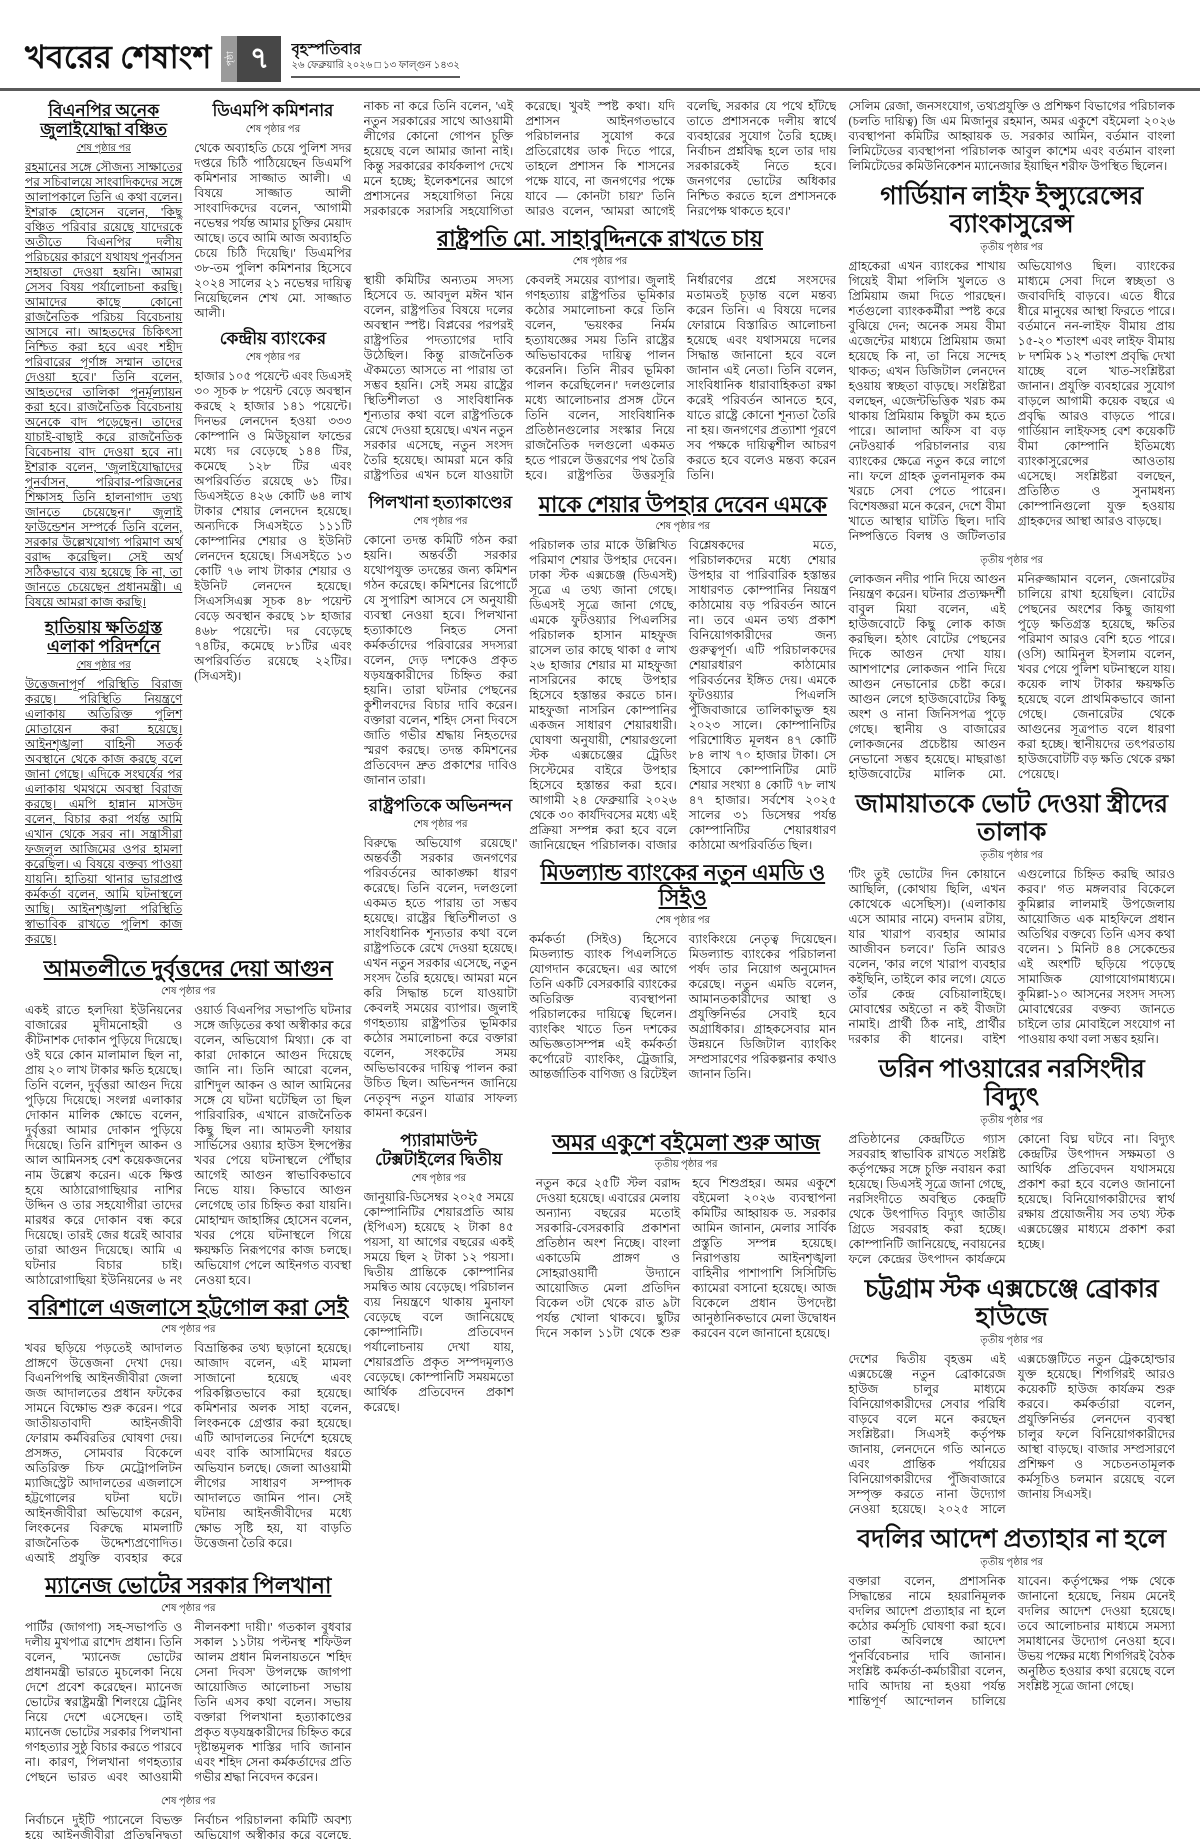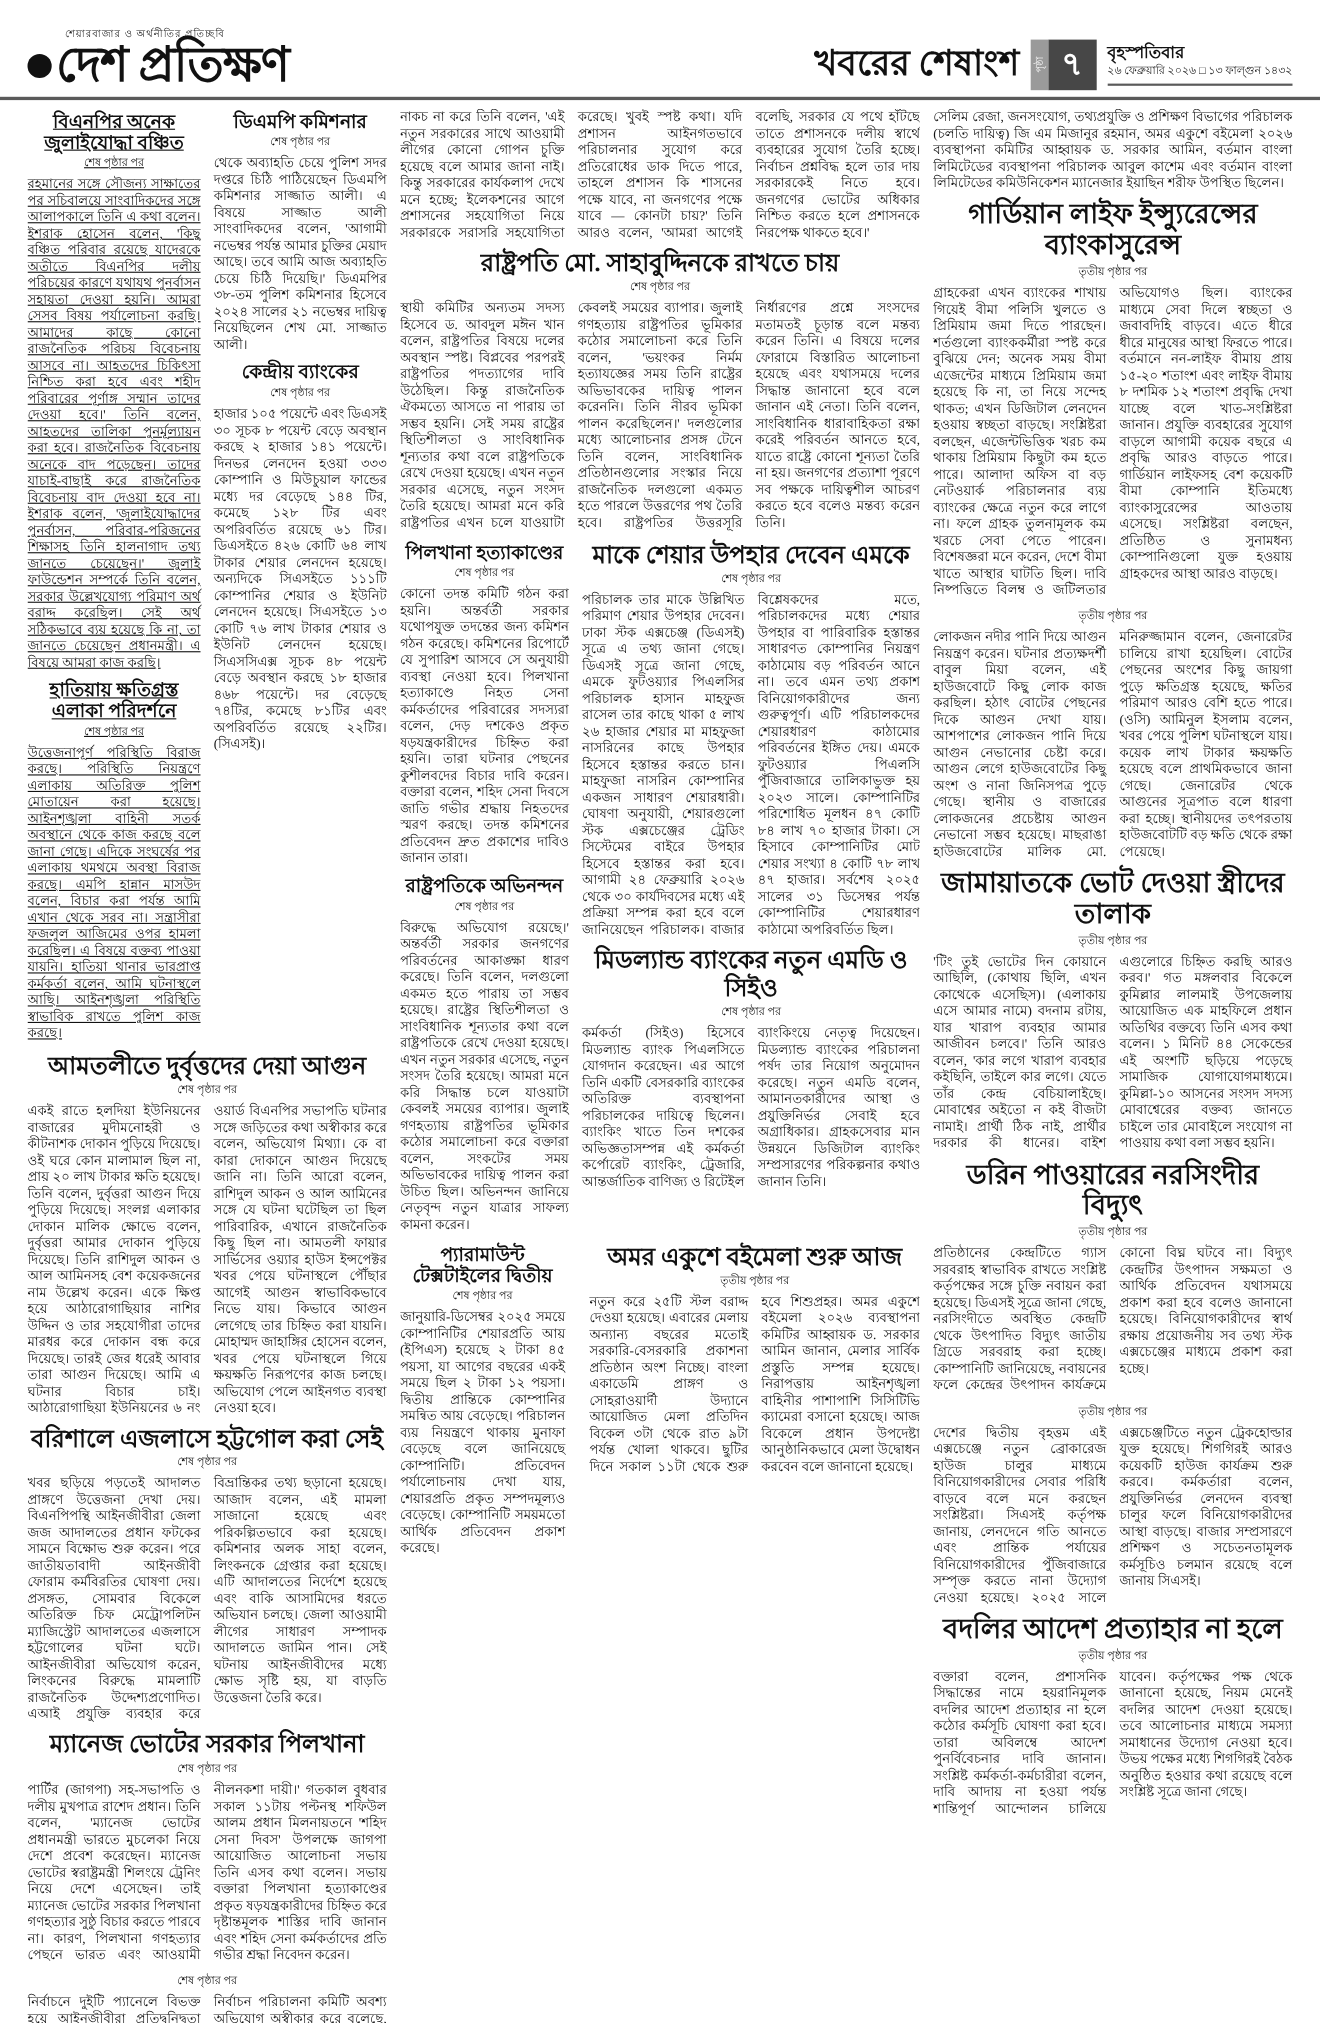--- a/index.html
+++ b/index.html
@@ -22,37 +22,30 @@
                  display:flex;align-items:center;justify-content:center;}
   .dateblock{border-bottom:2px solid #5a5a5a;padding-bottom:4px;line-height:1.25;}
   .day{font-size:15px;font-weight:700;}
   .dateline{font-size:10px;color:#222;}
   
   main{display:flex;gap:12px;padding:8px 25px 0 25px;height:1740px;overflow:hidden;}
   section.region{min-width:0;height:100%;overflow:hidden;}
   .r-left{width:29%;} .r-mid{width:42%;} .r-right{width:29%;}
   .row{display:flex;gap:12px;} .cell{min-width:0;}
   article{margin:0 0 6px 0;}
-  .hl{margin:2px 0 1px 0;text-align:center;font-weight:700;line-height:1.12;letter-spacing:0;} .hl.md{font-size:17px;} .hl.lg{font-size:22px;} .hl.xl{font-size:25px;}
+  .hl{margin:2px 0 1px 0;text-align:center;font-weight:700;line-height:1.12;letter-spacing:0;} .hl.md{font-size:17px;} .hl.lg{font-size:22px;text-decoration:underline;} .hl.xl{font-size:25px;}
   .cont{text-align:center;font-size:10px;margin:0 0 3px 0;color:#111;}
   .body{font-size:12px;line-height:1.25;text-align:justify;margin:0 0 8px 0;column-gap:12px;
         word-break:break-word;}
 </style>
 </head>
 <body>
 
 <div class="page">
   <header>
-    <div class="mast">
-      <span class="tagline">শেয়ারবাজার ও অর্থনীতির প্রতিচ্ছবি</span>
-      <span class="mastrow">
-        <span class="emblem"></span>
-        <span class="mastname">দেশ প্রতিক্ষণ</span>
-      </span>
-    </div>
     <div class="hright">
       <div class="section-title">খবরের শেষাংশ</div>
       <div class="pagetag">
         <span class="plabel">পৃষ্ঠা</span>
         <span class="pnum">৭</span>
       </div>
       <div class="dateblock">
         <div class="day">বৃহস্পতিবার</div>
         <div class="dateline">২৬ ফেব্রুয়ারি ২০২৬ □ ১৩ ফাল্গুন ১৪৩২</div>
       </div>
@@ -176,20 +169,21 @@
           <h2 class="hl xl">জামায়াতকে ভোট দেওয়া স্ত্রীদের তালাক</h2>
           <div class="cont">তৃতীয় পৃষ্ঠার পর</div>
           <p class="body" style="column-count: 2;">'টিং তুই ভোটের দিন কোয়ানে আছিলি, (কোথায় ছিলি, এখন কোথেকে এসেছিস)। (এলাকায় এসে আমার নামে) বদনাম রটায়, যার খারাপ ব্যবহার আমার আজীবন চলবে।' তিনি আরও বলেন, 'কার লগে খারাপ ব্যবহার কইছিনি, তাইলে কার লগে। যেতে তাঁর কেন্দ্র বেচিয়ালাইছে। মোবাশ্বের অইতো ন কই বীজটা নামাই। প্রার্থী ঠিক নাই, প্রার্থীর দরকার কী ধানের। বাইশ এগুলোরে চিহ্নিত করছি আরও করব।' গত মঙ্গলবার বিকেলে কুমিল্লার লালমাই উপজেলায় আয়োজিত এক মাহফিলে প্রধান অতিথির বক্তব্যে তিনি এসব কথা বলেন। ১ মিনিট ৪৪ সেকেন্ডের এই অংশটি ছড়িয়ে পড়েছে সামাজিক যোগাযোগমাধ্যমে। কুমিল্লা-১০ আসনের সংসদ সদস্য মোবাশ্বেরের বক্তব্য জানতে চাইলে তার মোবাইলে সংযোগ না পাওয়ায় কথা বলা সম্ভব হয়নি।</p>
         </article>
         <article>
           <h2 class="hl xl">ডরিন পাওয়ারের নরসিংদীর বিদ্যুৎ</h2>
           <div class="cont">তৃতীয় পৃষ্ঠার পর</div>
           <p class="body" style="column-count: 2;">প্রতিষ্ঠানের কেন্দ্রটিতে গ্যাস সরবরাহ স্বাভাবিক রাখতে সংশ্লিষ্ট কর্তৃপক্ষের সঙ্গে চুক্তি নবায়ন করা হয়েছে। ডিএসই সূত্রে জানা গেছে, নরসিংদীতে অবস্থিত কেন্দ্রটি থেকে উৎপাদিত বিদ্যুৎ জাতীয় গ্রিডে সরবরাহ করা হচ্ছে। কোম্পানিটি জানিয়েছে, নবায়নের ফলে কেন্দ্রের উৎপাদন কার্যক্রমে কোনো বিঘ্ন ঘটবে না। বিদ্যুৎ কেন্দ্রটির উৎপাদন সক্ষমতা ও আর্থিক প্রতিবেদন যথাসময়ে প্রকাশ করা হবে বলেও জানানো হয়েছে। বিনিয়োগকারীদের স্বার্থ রক্ষায় প্রয়োজনীয় সব তথ্য স্টক এক্সচেঞ্জের মাধ্যমে প্রকাশ করা হচ্ছে।</p>
         </article>
         <article>
+          <h2 class="hl xl">চট্টগ্রাম স্টক এক্সচেঞ্জে ব্রোকার হাউজে</h2>
           <div class="cont">তৃতীয় পৃষ্ঠার পর</div>
           <p class="body" style="column-count: 2;">দেশের দ্বিতীয় বৃহত্তম এই এক্সচেঞ্জে নতুন ব্রোকারেজ হাউজ চালুর মাধ্যমে বিনিয়োগকারীদের সেবার পরিধি বাড়বে বলে মনে করছেন সংশ্লিষ্টরা। সিএসই কর্তৃপক্ষ জানায়, লেনদেনে গতি আনতে এবং প্রান্তিক পর্যায়ের বিনিয়োগকারীদের পুঁজিবাজারে সম্পৃক্ত করতে নানা উদ্যোগ নেওয়া হয়েছে। ২০২৫ সালে এক্সচেঞ্জটিতে নতুন ট্রেকহোল্ডার যুক্ত হয়েছে। শিগগিরই আরও কয়েকটি হাউজ কার্যক্রম শুরু করবে। কর্মকর্তারা বলেন, প্রযুক্তিনির্ভর লেনদেন ব্যবস্থা চালুর ফলে বিনিয়োগকারীদের আস্থা বাড়ছে। বাজার সম্প্রসারণে প্রশিক্ষণ ও সচেতনতামূলক কর্মসূচিও চলমান রয়েছে বলে জানায় সিএসই।</p>
         </article>
         <article>
           <h2 class="hl xl">বদলির আদেশ প্রত্যাহার না হলে</h2>
           <div class="cont">তৃতীয় পৃষ্ঠার পর</div>
           <p class="body" style="column-count: 2;">বক্তারা বলেন, প্রশাসনিক সিদ্ধান্তের নামে হয়রানিমূলক বদলির আদেশ প্রত্যাহার না হলে কঠোর কর্মসূচি ঘোষণা করা হবে। তারা অবিলম্বে আদেশ পুনর্বিবেচনার দাবি জানান। সংশ্লিষ্ট কর্মকর্তা-কর্মচারীরা বলেন, দাবি আদায় না হওয়া পর্যন্ত শান্তিপূর্ণ আন্দোলন চালিয়ে যাবেন। কর্তৃপক্ষের পক্ষ থেকে জানানো হয়েছে, নিয়ম মেনেই বদলির আদেশ দেওয়া হয়েছে। তবে আলোচনার মাধ্যমে সমস্যা সমাধানের উদ্যোগ নেওয়া হবে। উভয় পক্ষের মধ্যে শিগগিরই বৈঠক অনুষ্ঠিত হওয়ার কথা রয়েছে বলে সংশ্লিষ্ট সূত্রে জানা গেছে।</p>
         </article>
       </section>
   </main>

